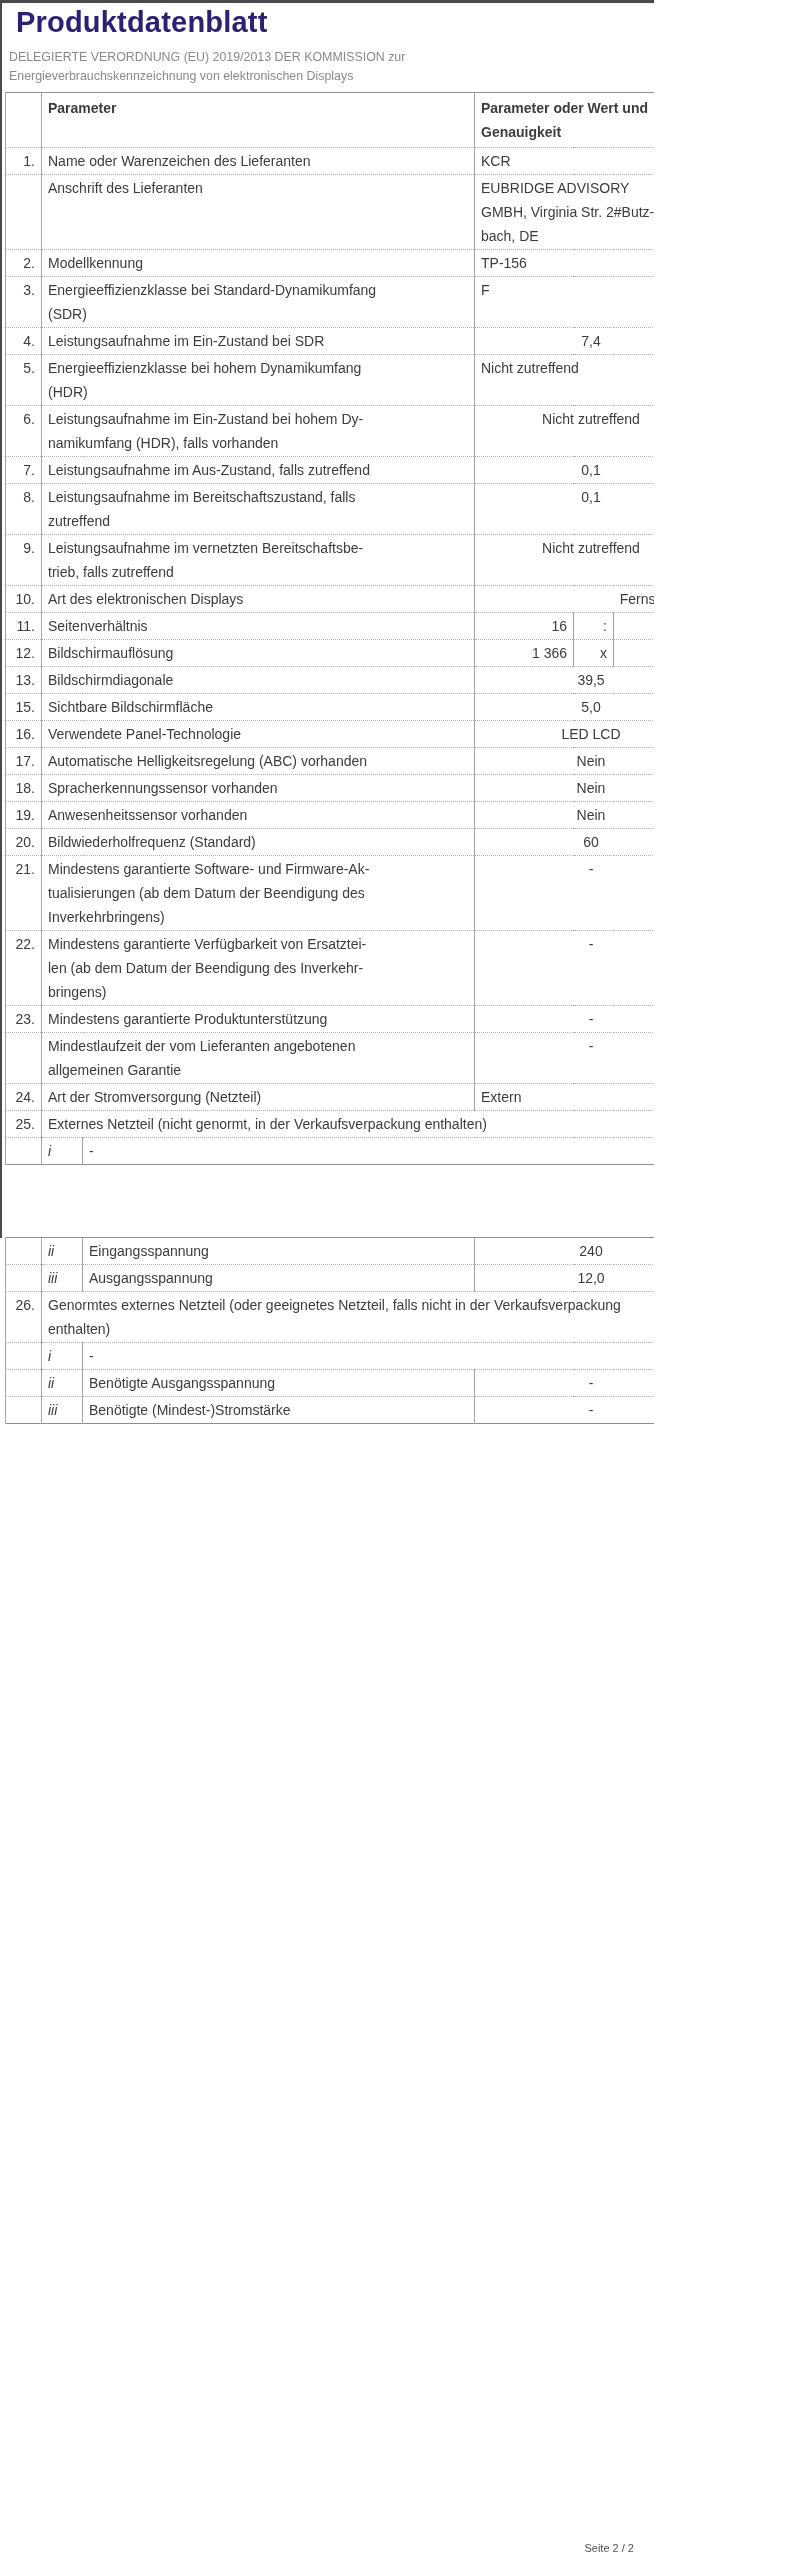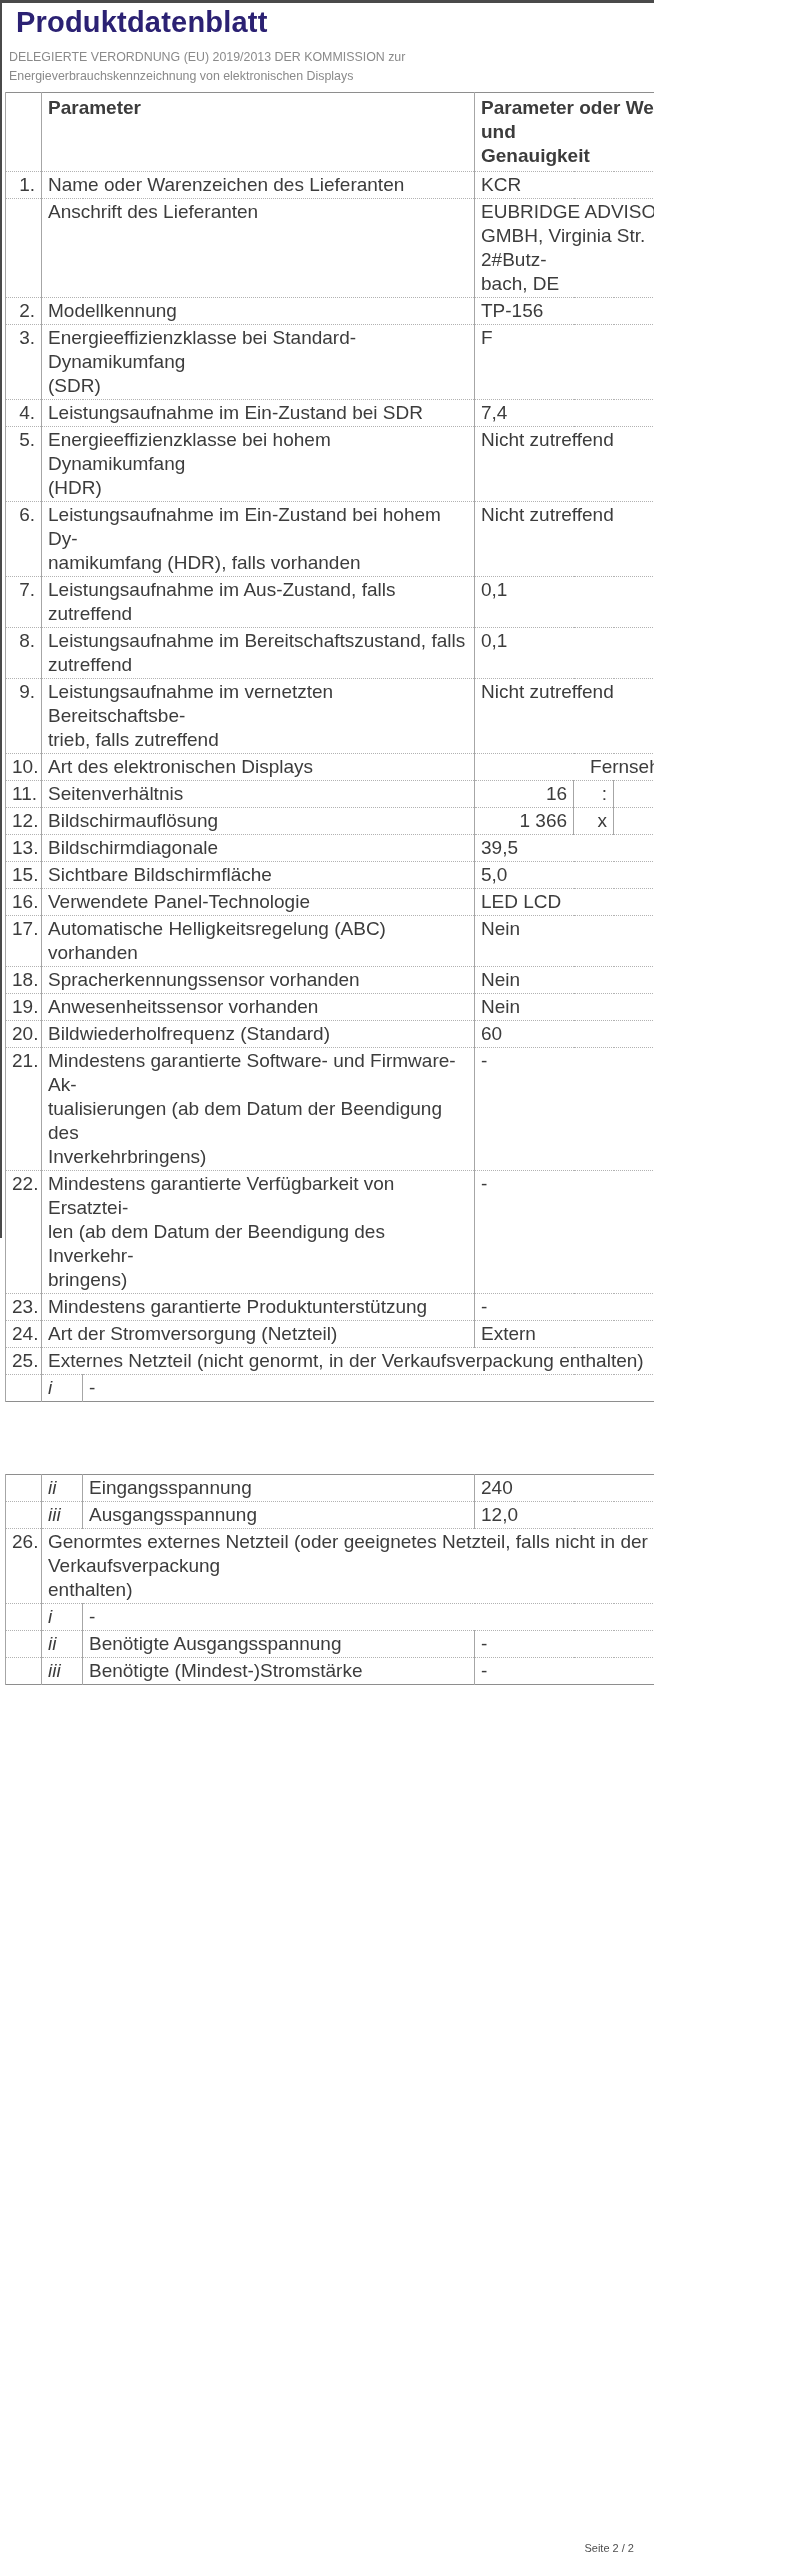--- a/index.html
+++ b/index.html
@@ -15,35 +15,35 @@
   h1.title{
     margin:6px 0 0 16px;font-size:29px;font-weight:bold;letter-spacing:0.2px;
     color:#2b2173;font-family:"Liberation Sans",sans-serif;
   }
   .regulation{
     margin:9px 8px 6px 9px;font-size:12.4px;line-height:1.55;color:#8a8a8a;
     white-space:pre-line;
   }
   table.datasheet{
     border-collapse:collapse;table-layout:fixed;width:777px;margin-left:5px;
-    font-size:19px;color:#3c3c3c;border:1px solid #8e8e8e;
+    font-size:14px;color:#3c3c3c;border:1px solid #8e8e8e;
   }
   table.datasheet td{
     border-left:1px solid #a6a6a6;border-right:1px solid #a6a6a6;
     border-top:none;border-bottom:none;
     padding:1px 6px;vertical-align:top;line-height:24px;white-space:pre-line;
     overflow:hidden;
   }
   table.datasheet tbody td{border-top:1px dotted #b2b2b2;}
   table.datasheet thead td{font-weight:bold;padding-top:3px;padding-bottom:3px;}
   td.num{text-align:right;padding-right:5px;}
   td.roman{font-style:italic;padding-left:11px;}
   td.param{padding-left:7px;}
   td.value{padding-left:7px;}
-  td.value.right{text-align:left;padding-right:8px;}
+  td.value.right{text-align:center;padding-right:8px;}
   td.value.center{text-align:right;}
   td.unit{padding-left:7px;}
   .page-footer{
     font-size:11px;color:#4f4f4f;text-align:right;
   }
   .page-footer.f1{width:782px;margin-top:4px;}
   .page-footer.f2{position:absolute;top:2542px;right:20px;}
   table.datasheet.t2{margin-top:56px;}
 </style>
 </head>
@@ -225,20 +225,27 @@
           <td colspan="3" class="value right">-</td>
           <td colspan="1" class="unit">Jahre</td>
         </tr>
         <tr>
           <td colspan="1" class="num">23.</td>
           <td colspan="2" class="param">Mindestens garantierte Produktunterstützung</td>
           <td colspan="3" class="value right">-</td>
           <td colspan="1" class="unit">Jahre</td>
         </tr>
         <tr>
+          <td colspan="1" class="num"></td>
+          <td colspan="2" class="param">Mindestlaufzeit der vom Lieferanten angebotenen
+allgemeinen Garantie</td>
+          <td colspan="3" class="value right">-</td>
+          <td colspan="1" class="unit">Jahre</td>
+        </tr>
+        <tr>
           <td colspan="1" class="num">24.</td>
           <td colspan="2" class="param">Art der Stromversorgung (Netzteil)</td>
           <td colspan="3" class="value left">Extern</td>
           <td colspan="1" class="unit"></td>
         </tr>
         <tr>
           <td colspan="1" class="num">25.</td>
           <td colspan="5" class="param">Externes Netzteil (nicht genormt, in der Verkaufsverpackung enthalten)</td>
           <td colspan="1" class="unit"></td>
         </tr>

